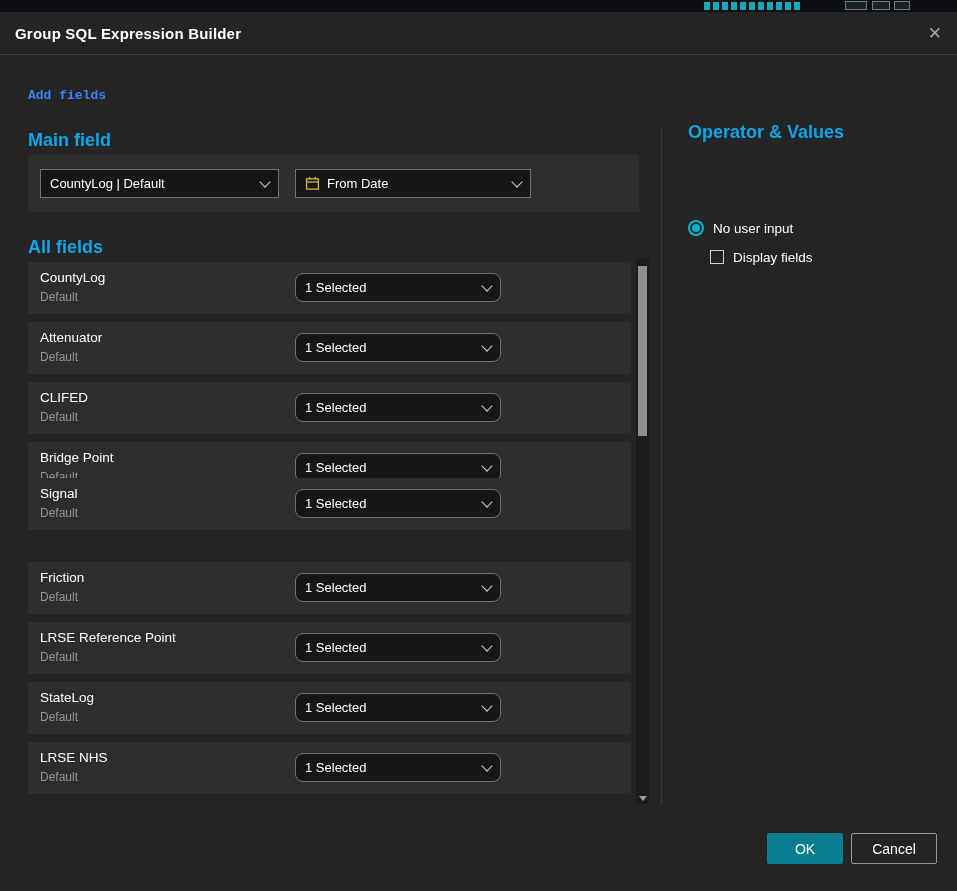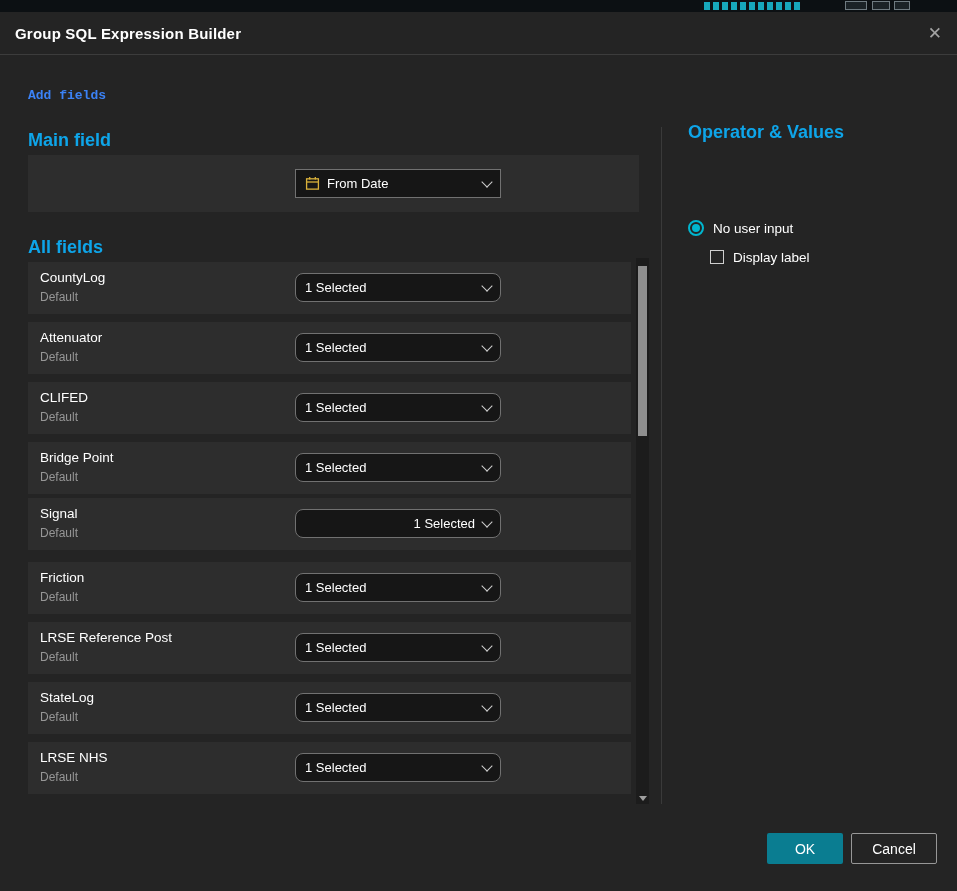--- a/index.html
+++ b/index.html
@@ -76,21 +76,25 @@
   <div class="titlebar">
     <span class="title">Group SQL Expression Builder</span>
     <span class="close">✕</span>
   </div>
 
   <div class="abs h-add" style="left:28px;top:88px;">Add fields</div>
 
   <div class="abs section-label" style="left:28px;top:130px;">Main field</div>
 
   <div class="abs panel" style="left:28px;top:155px;width:611px;height:57px;">
-    <div class="dd" style="left:267px;top:14px;width:206px;">
+    <div class="dd" style="left:12px;top:14px;width:239px;">
+      <span class="lab">CountyLog | Default</span>
+      <span class="chev"></span>
+    </div>
+    <div class="dd" style="left:267px;top:14px;width:236px;">
       <span class="cal">
         <svg width="15" height="15" viewBox="0 0 16 16">
           <rect x="1.7" y="3" width="12.6" height="11" fill="none" stroke="#d9b13b" stroke-width="1.4"></rect>
           <line x1="1.7" y1="6.4" x2="14.3" y2="6.4" stroke="#d9b13b" stroke-width="1.4"></line>
           <line x1="5" y1="1" x2="5" y2="3.6" stroke="#d9b13b" stroke-width="1.4"></line>
           <line x1="11" y1="1" x2="11" y2="3.6" stroke="#d9b13b" stroke-width="1.4"></line>
         </svg>
       </span>
       <span class="lab">From Date</span>
       <span class="chev"></span>
@@ -124,38 +128,38 @@
     </div>
   </div>
   <div class="row" style="top:442px;">
     <span class="name">Bridge Point</span>
     <span class="sub">Default</span>
     <div class="dd">
       <span class="lab">1 Selected</span>
       <span class="chev"></span>
     </div>
   </div>
-  <div class="row" style="top:498px;text-align:right;">
+  <div class="row" style="top:478px;">
     <span class="name">Signal</span>
     <span class="sub">Default</span>
     <div class="dd">
       <span class="lab">1 Selected</span>
       <span class="chev"></span>
     </div>
   </div>
   <div class="row" style="top:562px;">
     <span class="name">Friction</span>
     <span class="sub">Default</span>
     <div class="dd">
       <span class="lab">1 Selected</span>
       <span class="chev"></span>
     </div>
   </div>
   <div class="row" style="top:622px;">
-    <span class="name">LRSE Reference Post</span>
+    <span class="name">LRSE Reference Point</span>
     <span class="sub">Default</span>
     <div class="dd">
       <span class="lab">1 Selected</span>
       <span class="chev"></span>
     </div>
   </div>
   <div class="row" style="top:682px;">
     <span class="name">StateLog</span>
     <span class="sub">Default</span>
     <div class="dd">
@@ -181,18 +185,18 @@
 
   <div class="abs section-label" style="left:688px;top:122px;">Operator &amp; Values</div>
 
 
   <div class="radio-outer" style="left:688px;top:220px;">
     <div class="radio-dot"></div>
   </div>
   <div class="abs ctl-label" style="left:713px;top:221px;text-align:center;">No user input</div>
 
   <div class="check" style="left:710px;top:250px;"></div>
-  <div class="abs ctl-label" style="left:733px;top:250px;">Display label</div>
+  <div class="abs ctl-label" style="left:733px;top:250px;">Display fields</div>
 
   <div class="btn btn-ok" style="left:767px;top:833px;">OK</div>
   <div class="btn btn-cancel" style="left:851px;top:833px;">Cancel</div>
 
 </div>
 
 </body></html>

